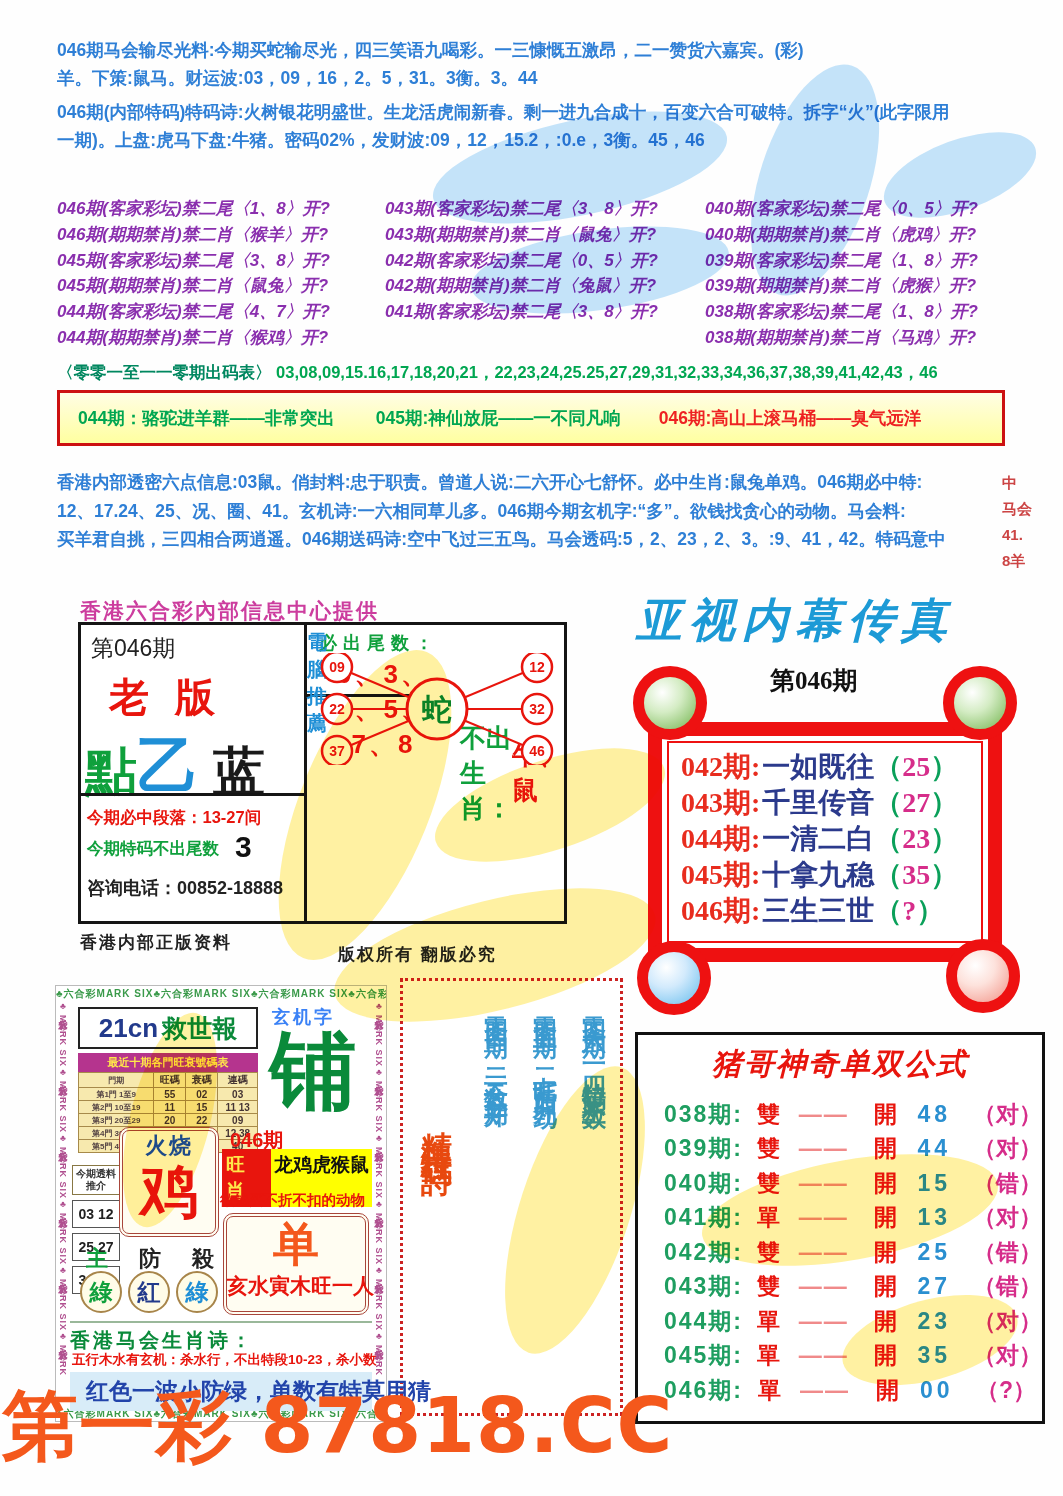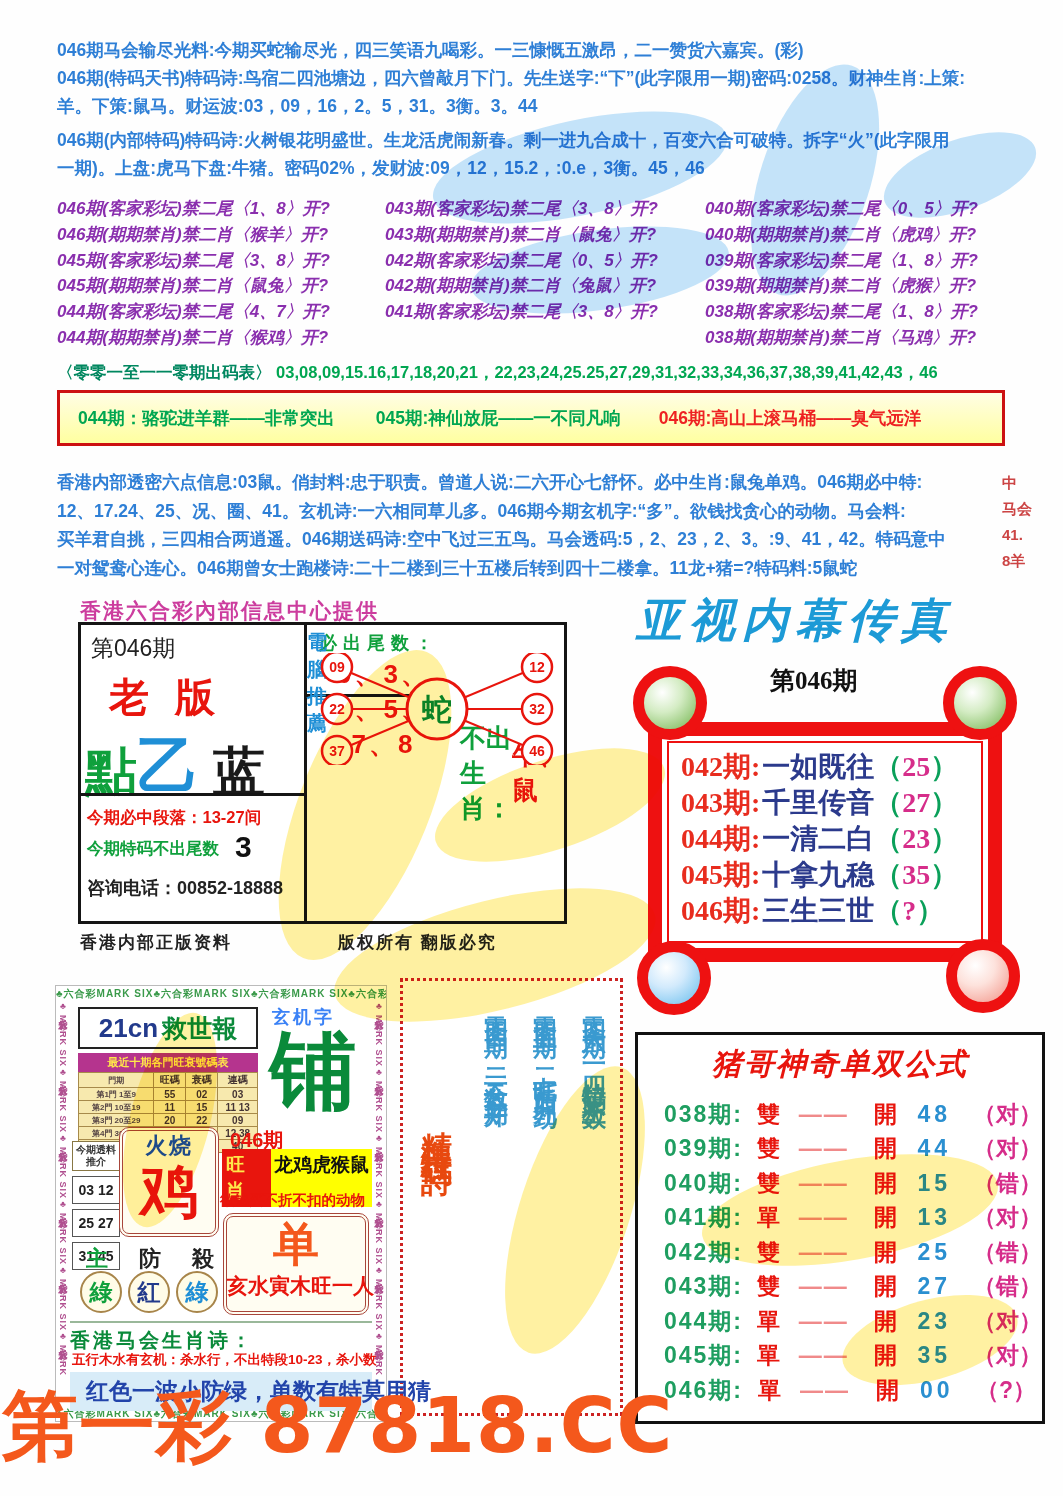--- a/index.html
+++ b/index.html
@@ -135,21 +135,21 @@
   .gate-table{position:absolute;left:8px;top:52px;width:180px;}
   .gate-head{background:#b5348e;color:#ffe84a;font-size:11px;text-align:center;padding:2px 0;
              font-weight:bold;white-space:nowrap;}
   .gate-table table{width:100%;border-collapse:collapse;background:#f7e9ae;}
   .gate-table td,.gate-table th{border:1px solid #a78a4a;text-align:center;padding:0;font-size:10px;
              color:#433;height:12px;font-weight:bold;}
   .gate-table .g{font-size:8px;color:#544;white-space:nowrap;}
   .issue-046{position:absolute;left:160px;top:126px;color:#e8150d;font-size:20px;font-weight:bold;}
   .recommend{position:absolute;left:2px;top:140px;width:48px;}
   .rec-label{border:1px solid #887744;font-size:10px;color:#333;padding:2px 1px;text-align:center;
-             background:#fff;font-weight:bold;line-height:12px;}
+             background:#fff;font-weight:bold;line-height:12px;margin-top:24px;}
   .rec-cell{border:1px solid #555;margin-top:5px;font-size:14px;font-weight:bold;text-align:center;
             padding:5px 1px;color:#222;background:#fff;}
   .fire-frame{position:absolute;left:49px;top:126px;width:100px;height:110px;border:4px double #a8453a;
               border-radius:10px;background:#fffdf2;text-align:center;box-sizing:border-box;}
   .fire-top{color:#1d4ed8;font-size:22px;font-weight:bold;letter-spacing:2px;}
   .fire-char{color:#e8150d;font-size:58px;font-weight:bold;line-height:1.05;}
   .wang-strip{position:absolute;left:152px;top:148px;display:flex;align-items:stretch;}
   .wang-label{background:#e8150d;color:#ffe84a;font-size:19px;font-weight:bold;padding:3px 4px;letter-spacing:2px;}
   .wang-z{background:#ffff00;color:#111;font-size:19px;font-weight:bold;padding:3px 3px;white-space:nowrap;}
   .money-line{position:absolute;left:150px;top:190px;color:#e8150d;font-size:14.5px;font-weight:bold;white-space:nowrap;}
@@ -186,21 +186,20 @@
   <div class="blob yellow" style="left:300px;top:640px;width:130px;height:330px;transform:rotate(22deg);"></div>
   <div class="blob yellow" style="left:330px;top:900px;width:330px;height:110px;transform:rotate(-14deg);"></div>
   <div class="blob yellow" style="left:430px;top:760px;width:240px;height:90px;transform:rotate(-18deg);"></div>
   <div class="blob yellow" style="left:520px;top:1060px;width:110px;height:300px;transform:rotate(18deg);"></div>
   <div class="blob yellow" style="left:700px;top:1160px;width:300px;height:100px;transform:rotate(-10deg);"></div>
   <div class="blob yellow" style="left:130px;top:1010px;width:80px;height:220px;transform:rotate(14deg);"></div>
   <div class="blob yellow" style="left:840px;top:1300px;width:180px;height:80px;transform:rotate(-15deg);"></div>
 
   <div class="abs top-para">
     <div class="nowrap">046期马会输尽光料:今期买蛇输尽光，四三笑语九喝彩。一三慷慨五激昂，二一赞货六嘉宾。(彩)</div>
-    <div class="nowrap">046期(特码天书)特码诗:鸟宿二四池塘边，四六曾敲月下门。先生送字:“下”(此字限用一期)密码:0258。财神生肖:上策:</div>
     <div class="nowrap">羊。下策:鼠马。财运波:03，09，16，2。5，31。3衡。3。44</div>
     <div class="nowrap gap">046期(内部特码)特码诗:火树银花明盛世。生龙活虎闹新春。剩一进九合成十，百变六合可破特。拆字“火”(此字限用</div>
     <div class="nowrap">一期)。上盘:虎马下盘:牛猪。密码02%，发财波:09，12，15.2，:0.e，3衡。45，46</div>
   </div>
 
   <div class="abs ban">
     <div class="col">
       <div>046期(客家彩坛)禁二尾〈1、8〉开?</div>
       <div>046期(期期禁肖)禁二肖〈猴羊〉开?</div>
       <div>045期(客家彩坛)禁二尾〈3、8〉开?</div>
@@ -233,21 +232,20 @@
   <div class="abs idiom">
     <span class="i1">044期：骆驼进羊群——非常突出</span>
     <span class="i2">045期:神仙放屁——一不同凡响</span>
     <span class="i3">046期:高山上滚马桶——臭气远洋</span>
   </div>
 
   <div class="abs info">
     <div class="nowrap">香港内部透密六点信息:03鼠。俏封料:忠于职责。曾道人说:二六开心七舒怀。必中生肖:鼠兔单鸡。046期必中特:</div>
     <div class="nowrap">12、17.24、25、况、圈、41。玄机诗:一六相同草儿多。046期今期玄机字:“多”。欲钱找贪心的动物。马会料:</div>
     <div class="nowrap">买羊君自挑，三四相合两逍遥。046期送码诗:空中飞过三五鸟。马会透码:5，2、23，2、3。:9、41，42。特码意中</div>
-    <div class="nowrap">一对鸳鸯心连心。046期曾女士跑楼诗:二十二楼到三十五楼后转到四十二楼拿。11龙+猪=?特码料:5鼠蛇</div>
   </div>
   <div class="abs margin-notes">
     <div>中</div>
     <div>马会</div>
     <div>41.</div>
     <div>8羊</div>
   </div>
 
   <div class="abs center-header">香港六合彩內部信息中心提供</div>
 
@@ -298,21 +296,21 @@
         <div class="tlabel">必出尾数：</div>
         <div class="tnums">0、3、4、5、7、8</div>
       </div>
       <div class="nozodiac">
         <span class="zl">不出生肖：</span>
         <span class="zv">牛、鼠</span>
       </div>
     </div>
   </div>
   <div class="abs boxfoot" style="left:80px;">香港内部正版资料</div>
-  <div class="abs boxfoot" style="left:338px;">版权所有  翻版必究</div>
+  <div class="abs boxfoot" style="left:338px;margin-top:12px;">版权所有  翻版必究</div>
 
   <div class="abs atv-title">亚视内幕传真</div>
   <div class="abs atv-issue">第046期</div>
   <div class="abs redframe">
     <div class="innerline">
       <div class="atv-row">
         <span class="p">042期:</span>
         <span class="ph">一如既往</span>
         <span class="po">（</span>
         <span class="n">25</span>

